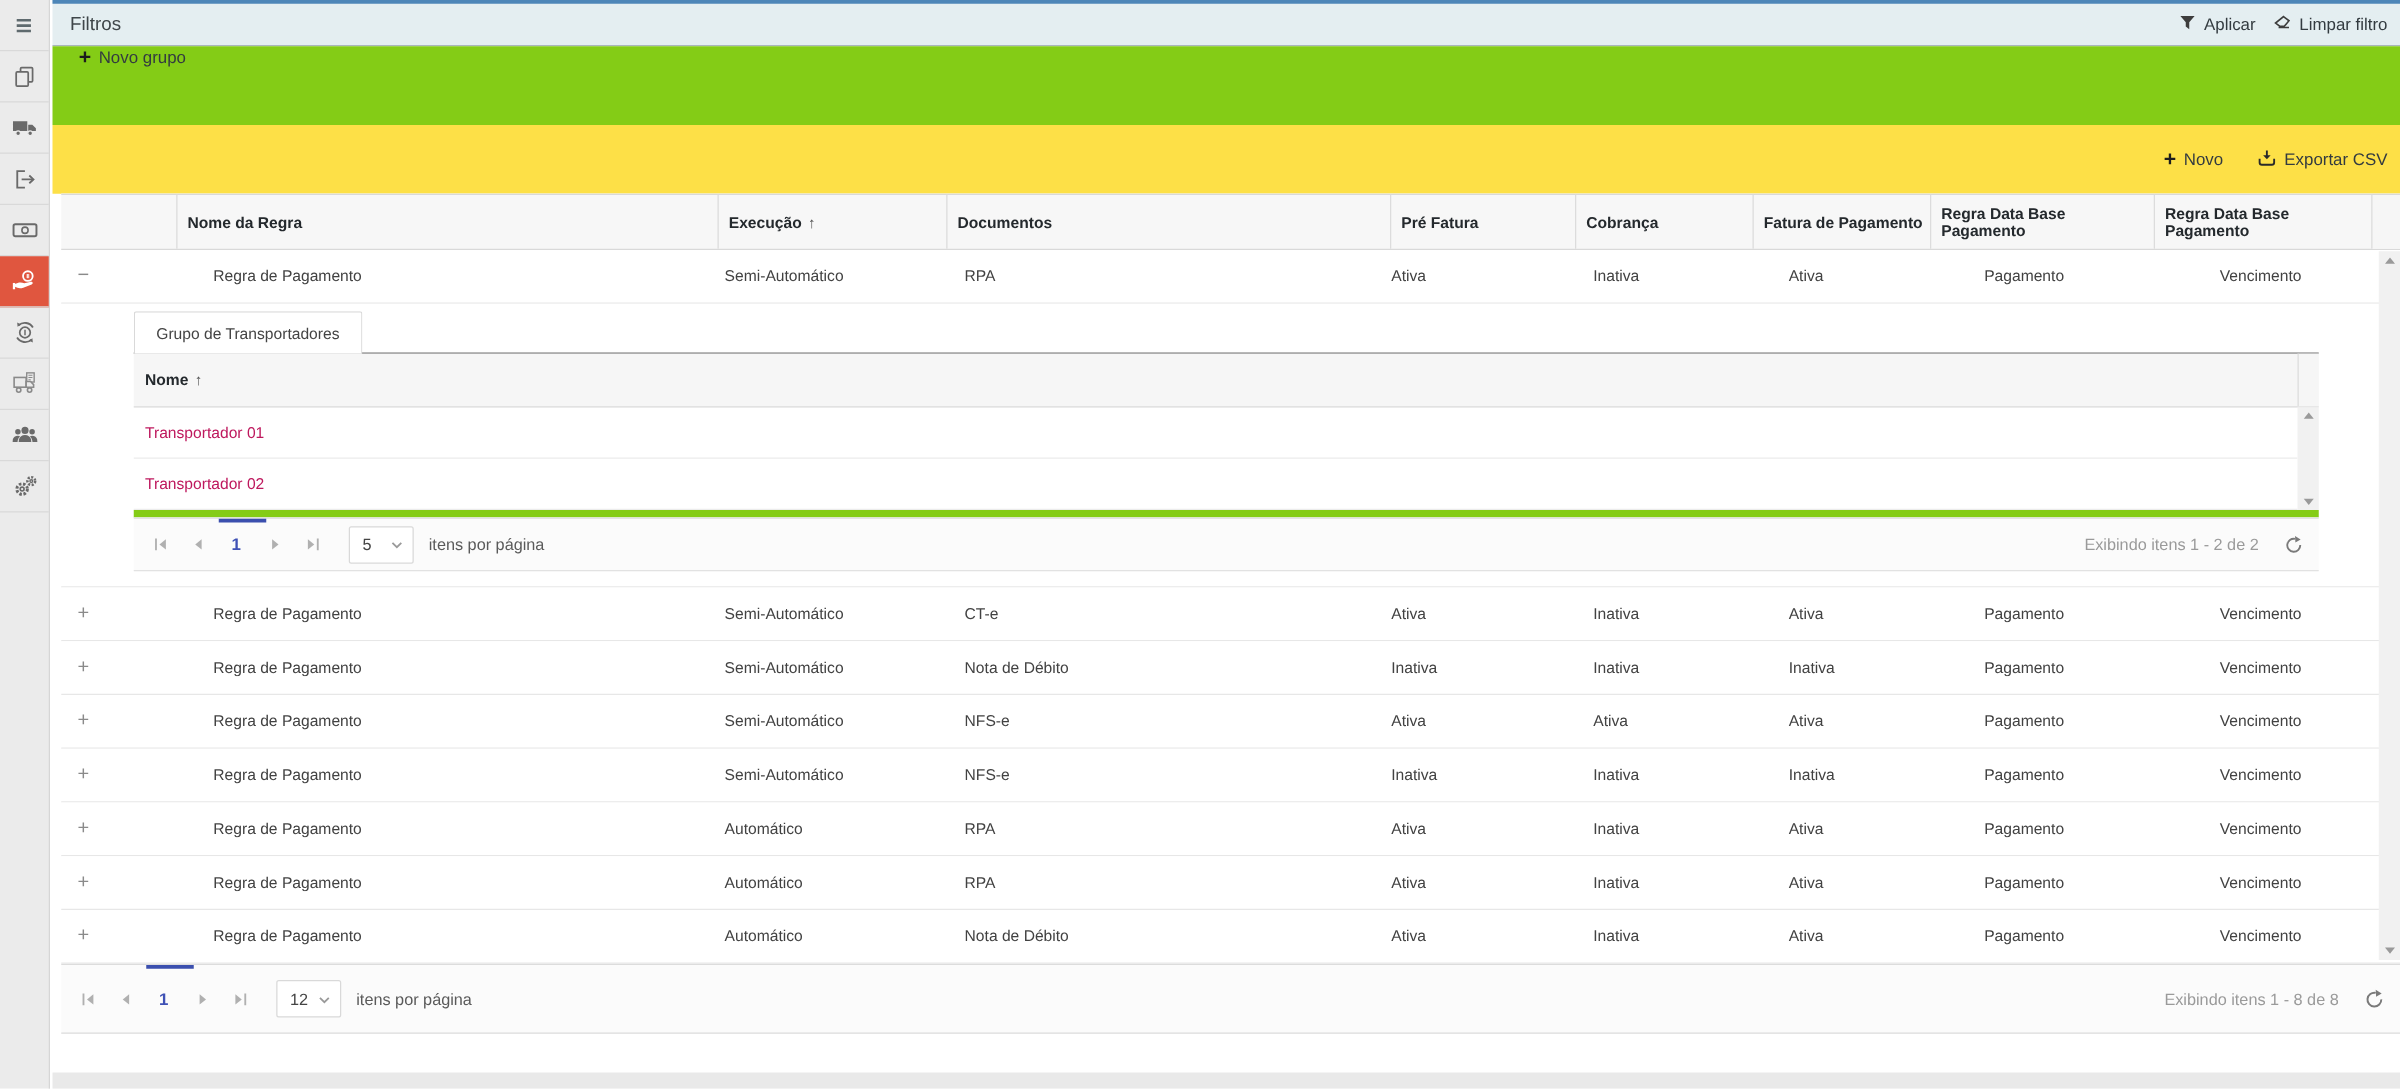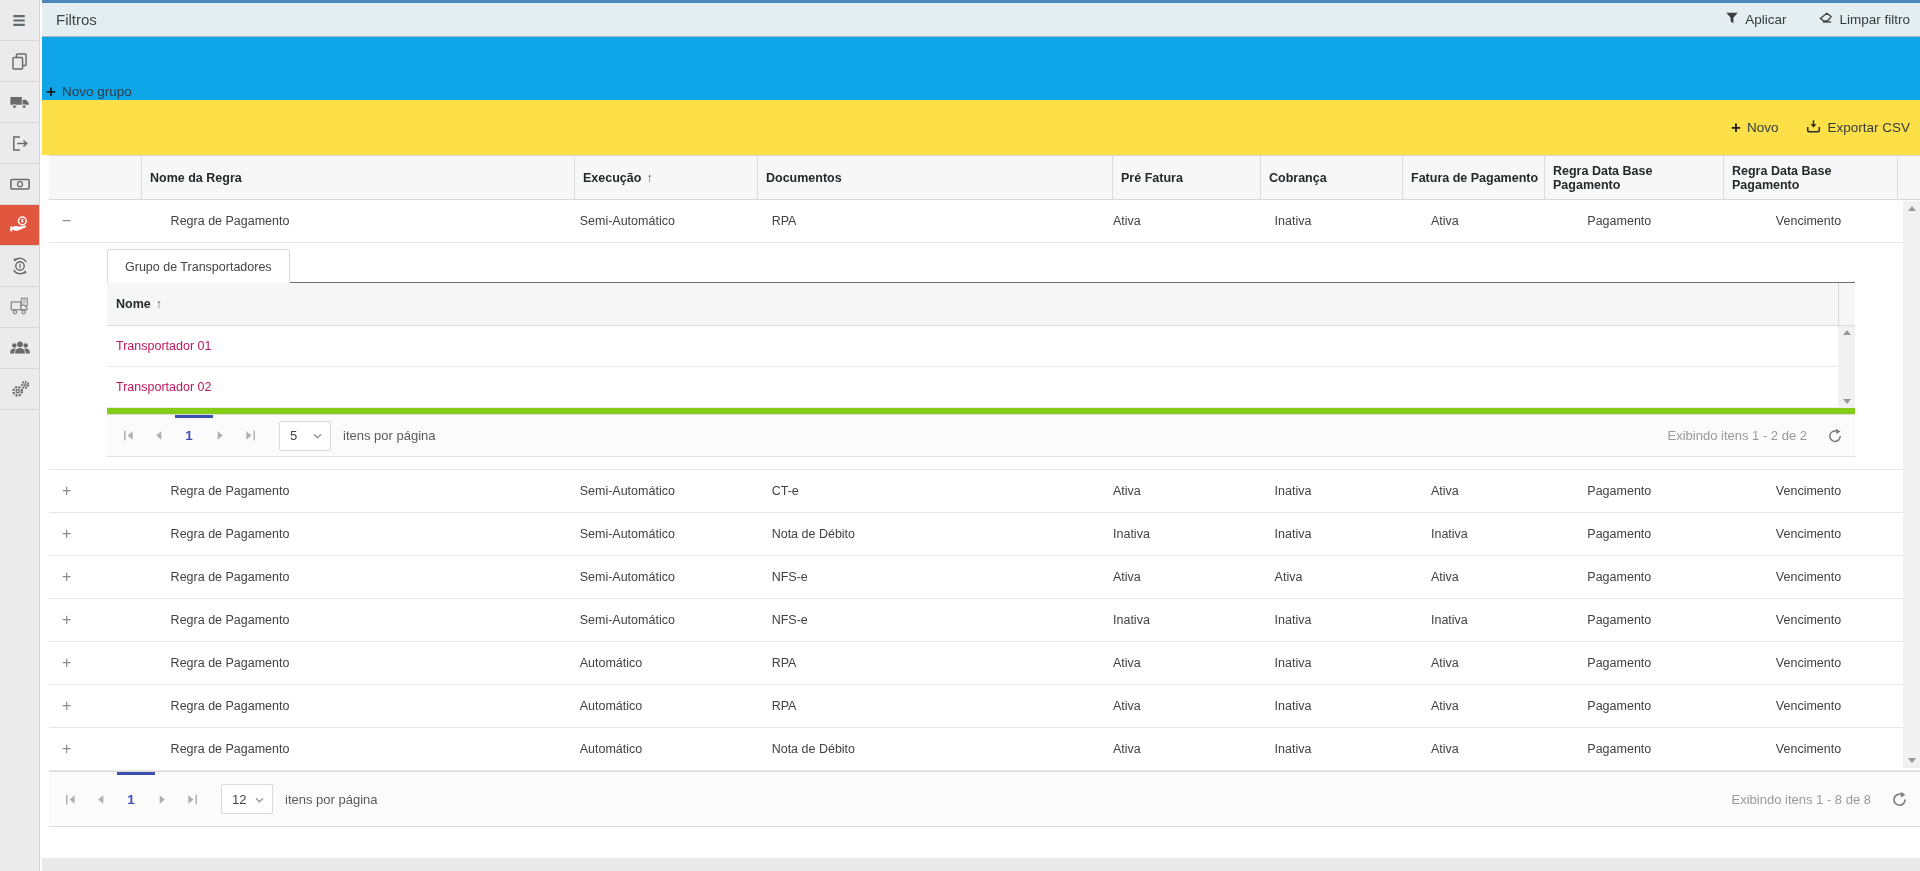--- a/index.html
+++ b/index.html
@@ -15,25 +15,25 @@
   .sb-item.active { background:#e0563f; }
   .sb-item svg { display:block; }
 
   
   .main { position:absolute; left:42px; top:0; width:1878px; height:871px; background:#fff; }
 
   .filters-bar { height:37px; background:#e4eef1; border-top:3px solid #4d86b8;
                  border-bottom:1px solid #a9b6ba; display:flex; align-items:center;
                  padding:0 10px 0 14px; }
   .filters-title { font-size:15px; color:#3f464a; }
-  .fb-actions { margin-left:auto; display:flex; align-items:center; gap:32px; }
+  .fb-actions { margin-left:auto; display:flex; align-items:center; gap:14px; }
   .txt-btn { display:flex; align-items:center; gap:6px; background:none; border:none;
              font-family:inherit; font-size:13.5px; color:#333b40; cursor:pointer; }
 
-  .group-bar { height:63px; background:#0ea5e9; display:flex; align-items:flex-end; padding-left:4px; }
+  .group-bar { height:63px; background:#84cc16; display:flex; align-items:flex-start; padding-left:21px; }
   .plus-glyph { font-weight:bold; font-size:17px; color:#1d1d1d; line-height:1; }
   .plus-glyph::before { content:"+"; }
 
   .toolbar { height:55px; background:#fde047; display:flex; align-items:center;
              justify-content:flex-end; gap:28px; padding-right:10px; }
 
   
   .grid { position:relative; margin-left:7px; width:1871px; background:#fff; }
   .g-header { display:flex; height:45px; background:#f7f7f7; border-top:1px solid #d9d9d9;
               border-bottom:1px solid #d9d9d9; }

